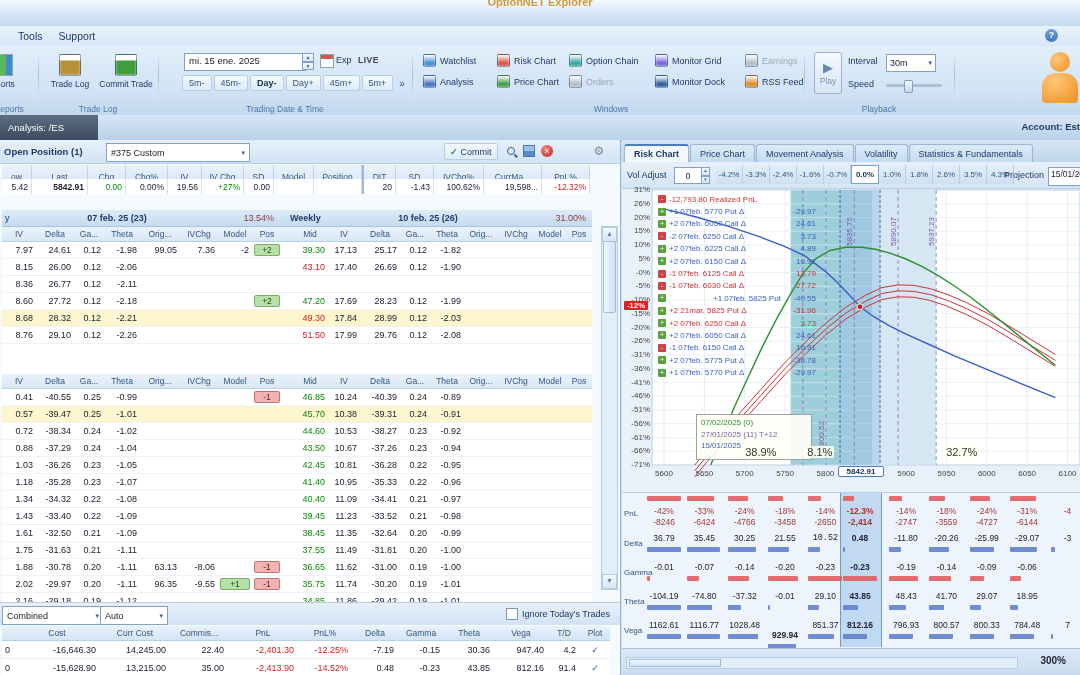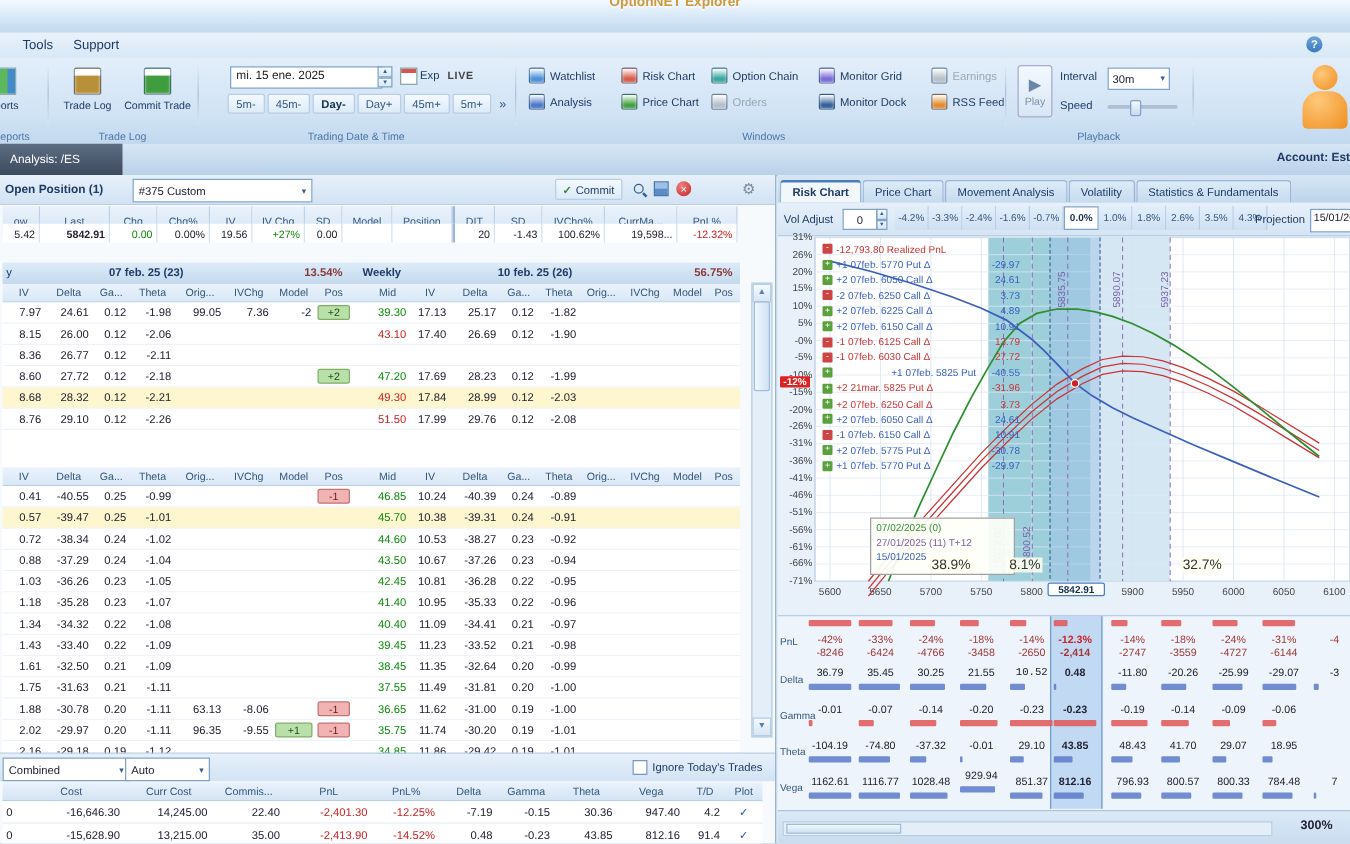--- a/index.html
+++ b/index.html
@@ -69,21 +69,21 @@
   
   .sumrow{position:absolute;left:2px;width:588px;display:grid;grid-template-columns:30px 56px 38px 42px 34px 42px 30px 40px 48px 34px 38px 50px 58px 48px}
   .sum-h{top:25px;height:14px}
   .sum-v{top:39px;height:15px;background:#fff}
   .sumcell{font-size:8.5px;border-right:1px solid #d6e2f0;display:flex;align-items:center;justify-content:flex-end;padding-right:3px;overflow:hidden;white-space:nowrap}
   .sum-h .sumcell{background:linear-gradient(#eaf2fc,#d4e4f4);color:#33567e;justify-content:center;padding:12px;border-right:1px solid #bdd2e8}
   .sumcell:nth-child(10){border-left:2px solid #9db8d6}
   
   .chain{position:absolute;top:70px;left:2px;width:590px;background:#fff}
   .cghead{display:grid;grid-template-columns:40px 150px 88px 10px 58px 160px 84px;height:16px;align-items:center;background:linear-gradient(#dcebf8,#c6dbef);border-bottom:1px solid #aac4e0;font-size:9px;color:#1e3a66}
-  .cg.iv{color:#8b3a3a;font-weight:bold;padding-right:6px}
+  .cg.iv{color:#8b3a3a;font-weight:normal;padding-right:6px}
   .chainrow{display:grid;grid-template-columns:34px 38px 30px 36px 40px 38px 34px 30px 10px 36px 32px 40px 30px 34px 34px 36px 32px 26px;height:16px;align-items:center;border-bottom:1px solid #eef3f9;font-size:9px;background:#fff}
   .chainrow.chead{height:14px;background:linear-gradient(#eaf2fc,#d9e8f6);border-bottom:1px solid #b8cfe6}
   .chainrow.hl{background:#fdf6cf}
   .ccell{text-align:right;padding-right:3px;overflow:hidden;white-space:nowrap}
   .ccell.h{text-align:center;padding:0;color:#33567e;font-size:8.5px}
   .ccell.up{color:#0a8a0a}.ccell.down{color:#cc2222}
   .ccell.badge-long{background:#b9e0a9;border:1px solid #7fae67;color:#1e4d1e;text-align:center;padding:0;margin:1px 2px;border-radius:2px;font-size:8.5px}
   .ccell.badge-short{background:#f2b3b3;border:1px solid #c07575;color:#6d1515;text-align:center;padding:0;margin:1px 2px;border-radius:2px;font-size:8.5px}
   .chain-gap{height:30px;background:#fff}
   
@@ -351,21 +351,21 @@
       </div>
 
     <div class="chain">
       <div class="cghead">
         <div class="al" style="padding-left:3px">y</div>
         <div class="ac b">07 feb. 25 (23)</div>
         <div class="ar cg iv">13.54%</div>
         <div></div>
         <div class="al b">Weekly</div>
         <div class="ac b">10 feb. 25 (26)</div>
-        <div class="ar cg iv">56.75%</div>
+        <div class="ar cg iv">31.00%</div>
       </div>
       <div id="chain-sections">
           <div class="chainrow chead">
             <div class="ccell h">IV</div>
             <div class="ccell h">Delta</div>
             <div class="ccell h">Ga...</div>
             <div class="ccell h">Theta</div>
             <div class="ccell h">Orig...</div>
             <div class="ccell h">IVChg</div>
             <div class="ccell h">Model</div>
@@ -1219,21 +1219,21 @@
           <div class="gbar" style="background: rgb(91, 121, 201); top: 16px; width: 34px;"></div>
         </div>
         <div class="gcell" style="left: 62.3509px; top: 125px; height: 29px;">
           <div class="gval">1116.77</div>
           <div class="gbar" style="background: rgb(91, 121, 201); top: 16px; width: 32.7383px;"></div>
         </div>
         <div class="gcell" style="left: 102.702px; top: 125px; height: 29px;">
           <div class="gval">1028.48</div>
           <div class="gbar" style="background: rgb(91, 121, 201); top: 16px; width: 30.3082px;"></div>
         </div>
-        <div class="gcell" style="left: 143.053px; top: 120px; height: 29px;">
+        <div class="gcell" style="left: 143.053px; top: 135px; height: 29px; font-weight: bold;">
           <div class="gval">929.94</div>
           <div class="gbar" style="background: rgb(91, 121, 201); top: 16px; width: 27.5959px;"></div>
         </div>
         <div class="gcell" style="left: 183.404px; top: 125px; height: 29px;">
           <div class="gval">851.37</div>
           <div class="gbar" style="background: rgb(91, 121, 201); top: 16px; width: 25.4333px;"></div>
         </div>
         <div class="gcell" style="left: 218.033px; top: 125px; height: 29px;">
           <div class="gval b">812.16</div>
           <div class="gbar" style="background: rgb(91, 121, 201); top: 16px; width: 24.3541px;"></div>

